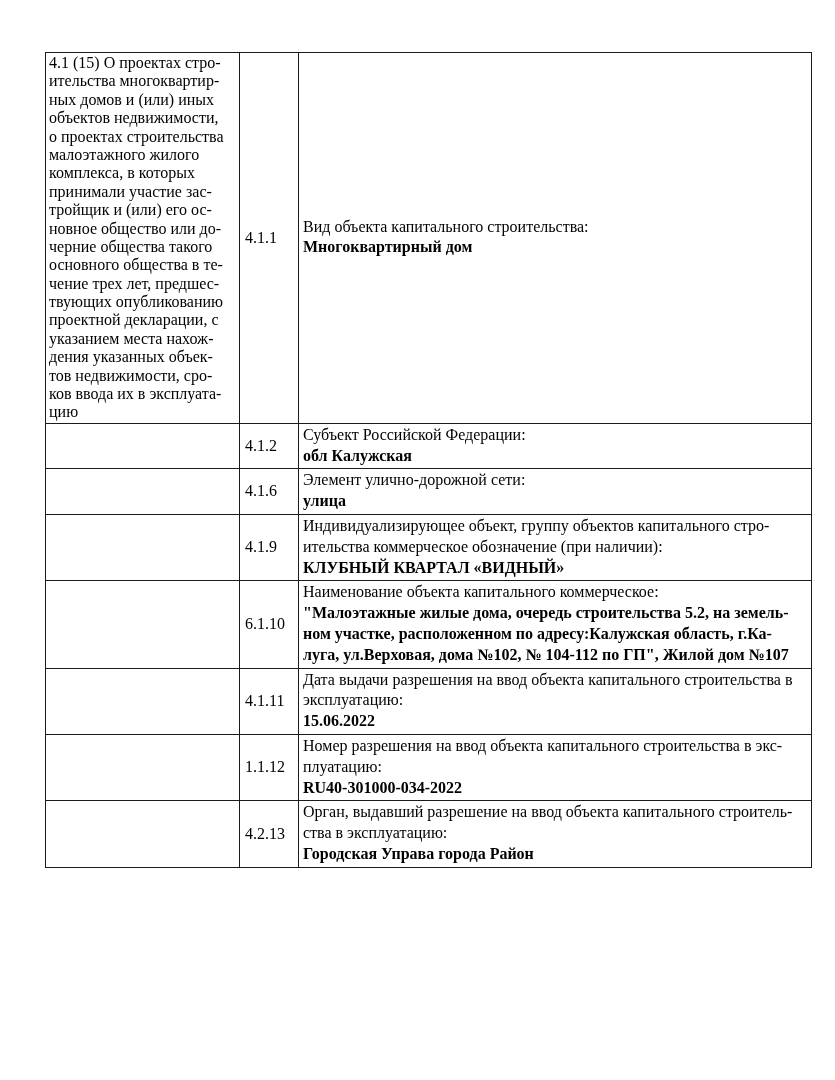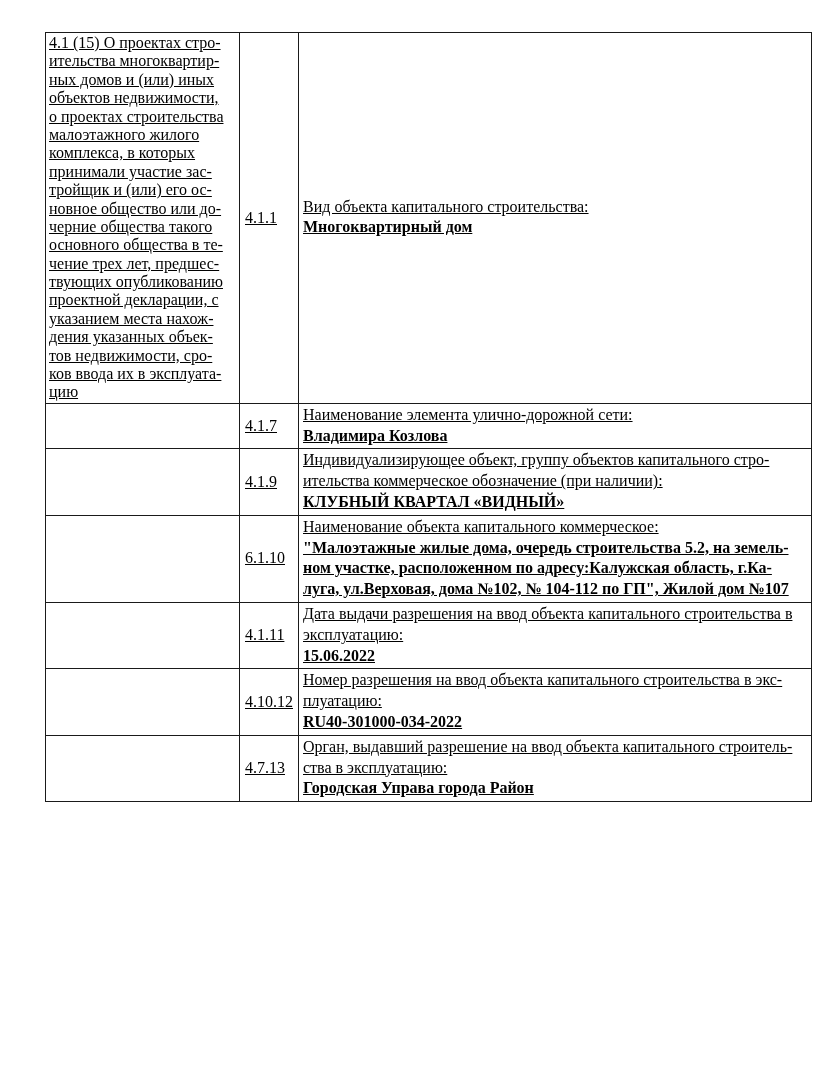--- a/index.html
+++ b/index.html
@@ -10,25 +10,24 @@
   body {
     width: 835px;
     height: 1080px;
     position: relative;
     font-family: "Liberation Serif", serif;
     color: #000000;
   }
   .doc-table {
     position: absolute;
     left: 45px;
-    top: 32px;
+    top: 52px;
     width: 743px;
     border-collapse: collapse;
     table-layout: fixed;
-    text-decoration: underline;
   }
   .doc-table td {
     border: 1px solid #1a1a1a;
     font-size: 16px;
     vertical-align: middle;
     overflow: hidden;
   }
   td.c1 {
     width: 187px;
     vertical-align: top;
@@ -88,24 +87,32 @@
 цию</div>
       </td>
       <td class="c2">4.1.1</td>
       <td class="c3">
         <div class="label">Вид объекта капитального строительства:</div>
         <div class="value"><span></span><b>Многоквартирный дом</b></div>
       </td>
     </tr>
     <tr>
       <td class="c1"></td>
-      <td class="c2">4.1.7</td>
+      <td class="c2">4.1.2</td>
       <td class="c3">
-        <div class="label">Наименование элемента улично-дорожной сети:</div>
-        <div class="value"><span></span><b>Владимира Козлова</b></div>
+        <div class="label">Субъект Российской Федерации:</div>
+        <div class="value"><span></span><b>обл Калужская</b></div>
+      </td>
+    </tr>
+    <tr>
+      <td class="c1"></td>
+      <td class="c2">4.1.6</td>
+      <td class="c3">
+        <div class="label">Элемент улично-дорожной сети:</div>
+        <div class="value"><span></span><b>улица</b></div>
       </td>
     </tr>
     <tr>
       <td class="c1"></td>
       <td class="c2">4.1.9</td>
       <td class="c3">
         <div class="label">Индивидуализирующее объект, группу объектов капитального стро-
 ительства коммерческое обозначение (при наличии):</div>
         <div class="value"><span></span><b>КЛУБНЫЙ КВАРТАЛ «ВИДНЫЙ»</b></div>
       </td>
@@ -124,30 +131,30 @@
       <td class="c1"></td>
       <td class="c2">4.1.11</td>
       <td class="c3">
         <div class="label">Дата выдачи разрешения на ввод объекта капитального строительства в
 эксплуатацию:</div>
         <div class="value"><span></span><b>15.06.2022</b></div>
       </td>
     </tr>
     <tr>
       <td class="c1"></td>
-      <td class="c2">4.10.12</td>
+      <td class="c2">1.1.12</td>
       <td class="c3">
         <div class="label">Номер разрешения на ввод объекта капитального строительства в экс-
 плуатацию:</div>
         <div class="value"><span></span><b>RU40-301000-034-2022</b></div>
       </td>
     </tr>
     <tr>
       <td class="c1"></td>
-      <td class="c2">4.7.13</td>
+      <td class="c2">4.2.13</td>
       <td class="c3">
         <div class="label">Орган, выдавший разрешение на ввод объекта капитального строитель-
 ства в эксплуатацию:</div>
         <div class="value"><span></span><b>Городская Управа города Район</b></div>
       </td>
     </tr>
   </tbody>
 </table>
 
 </body></html>

